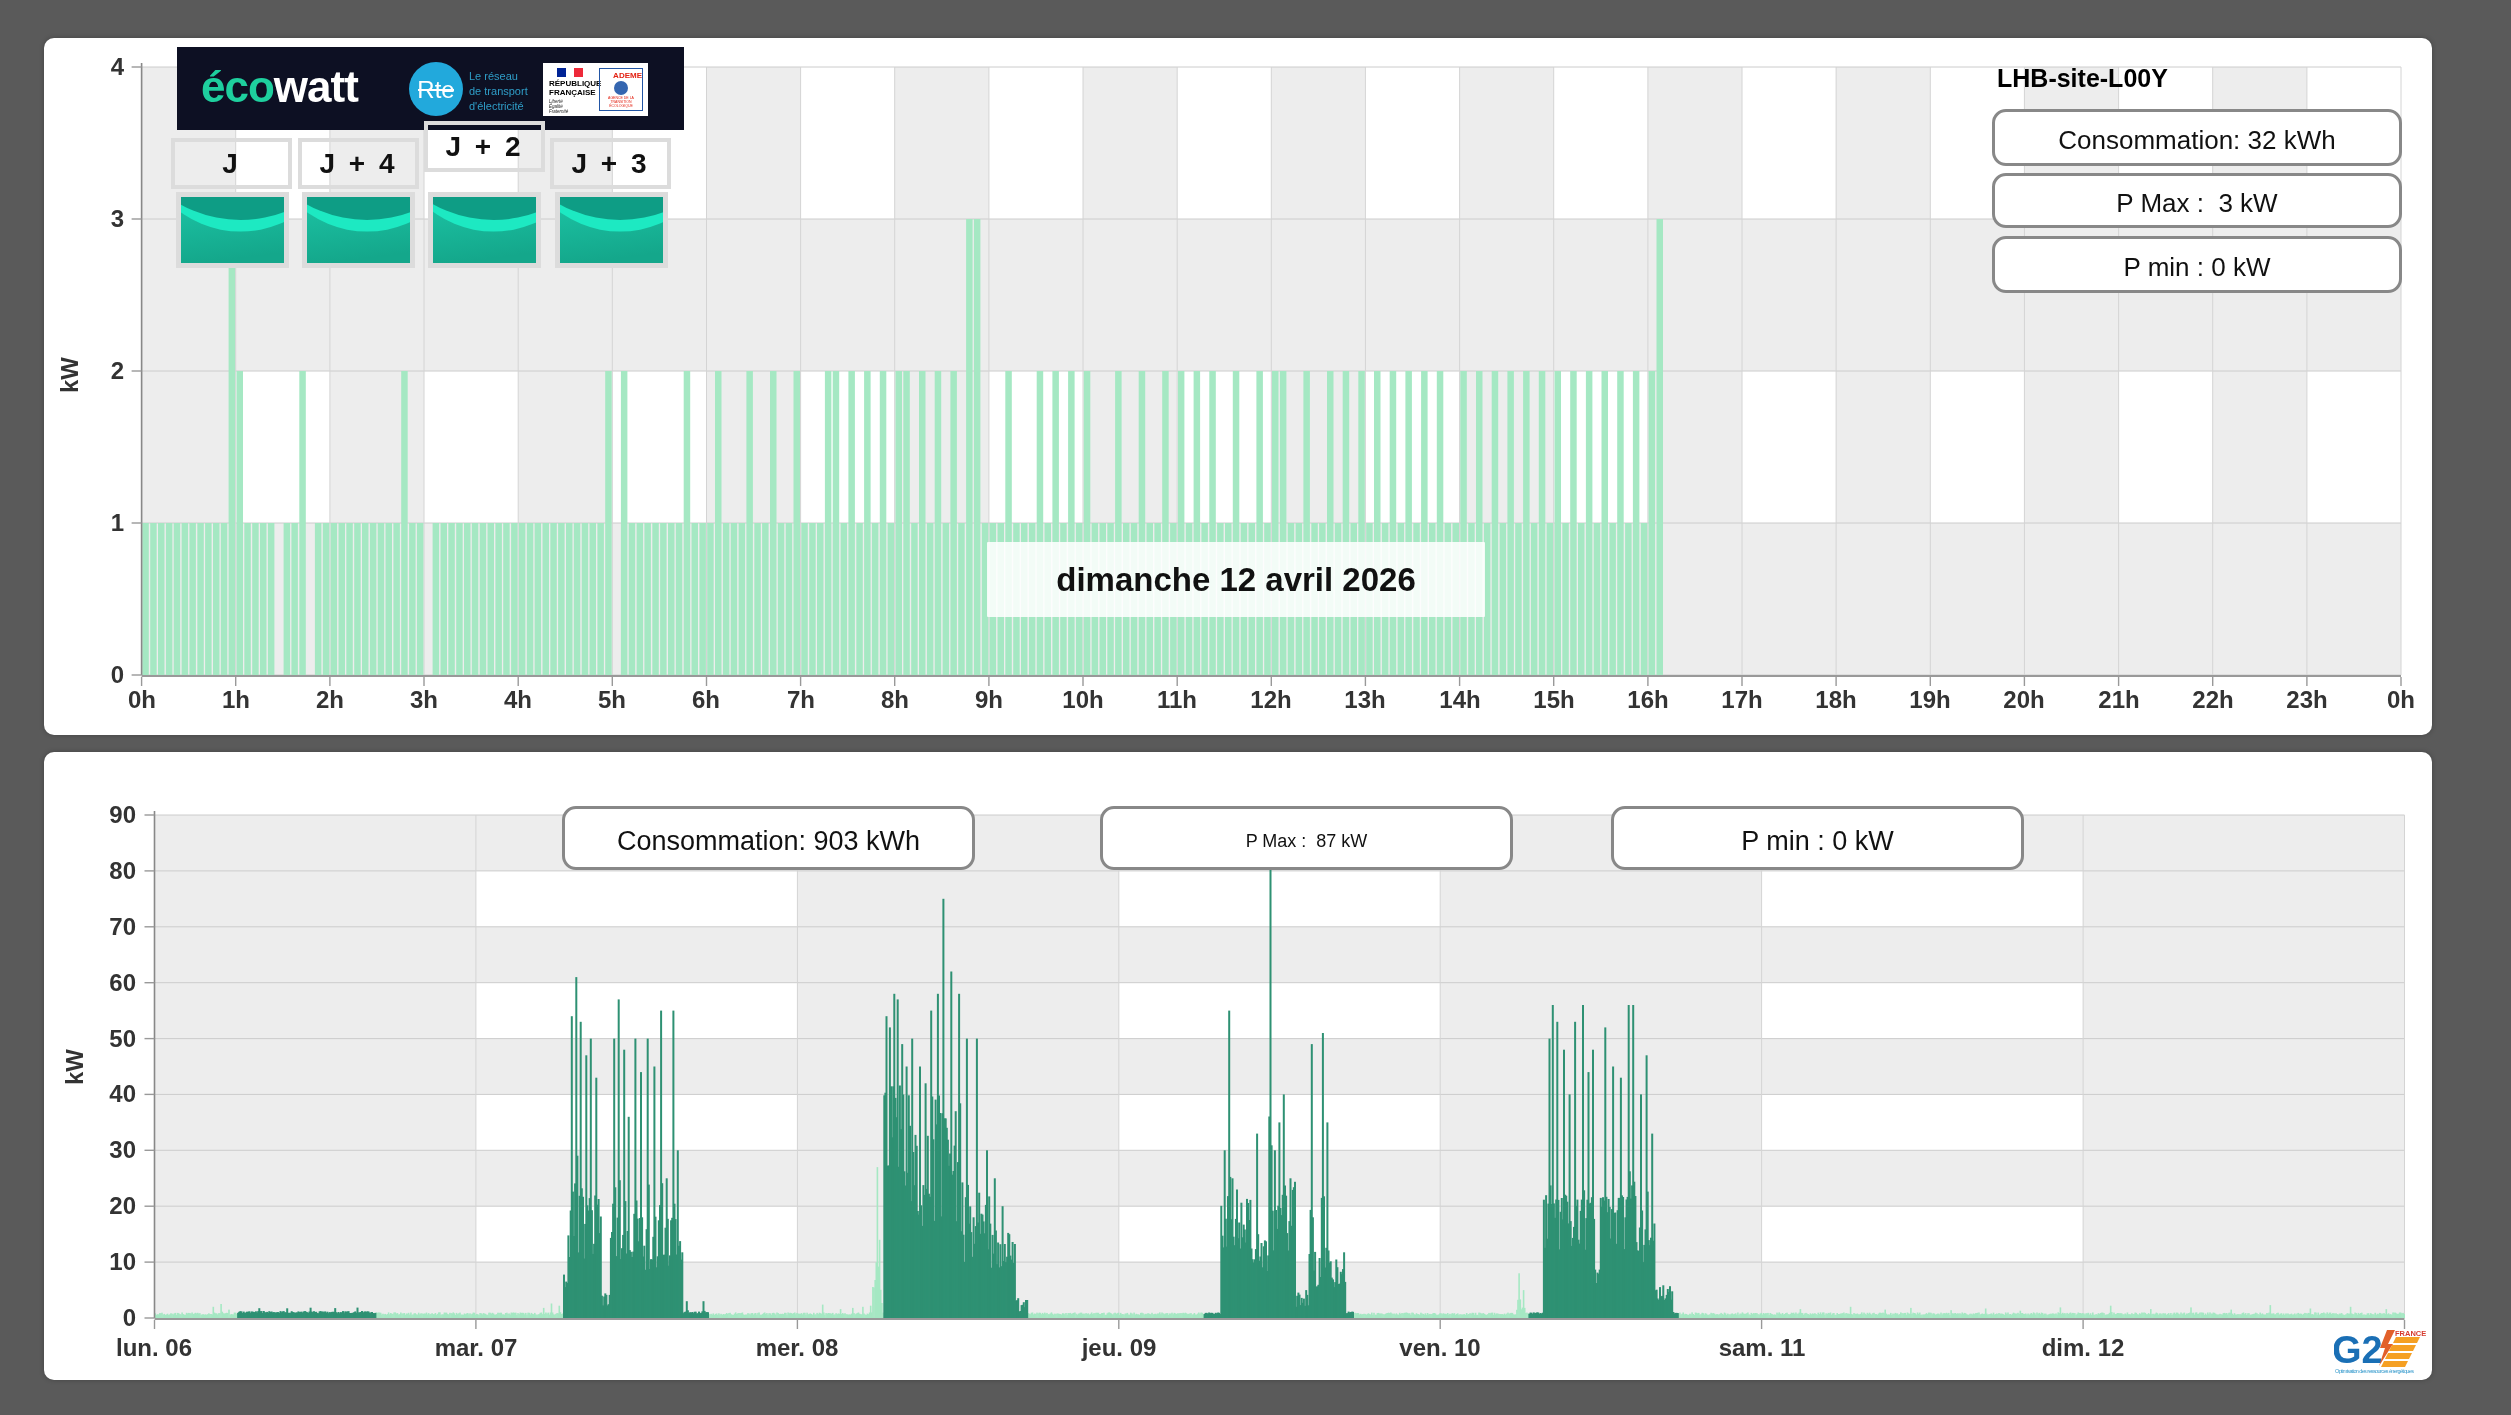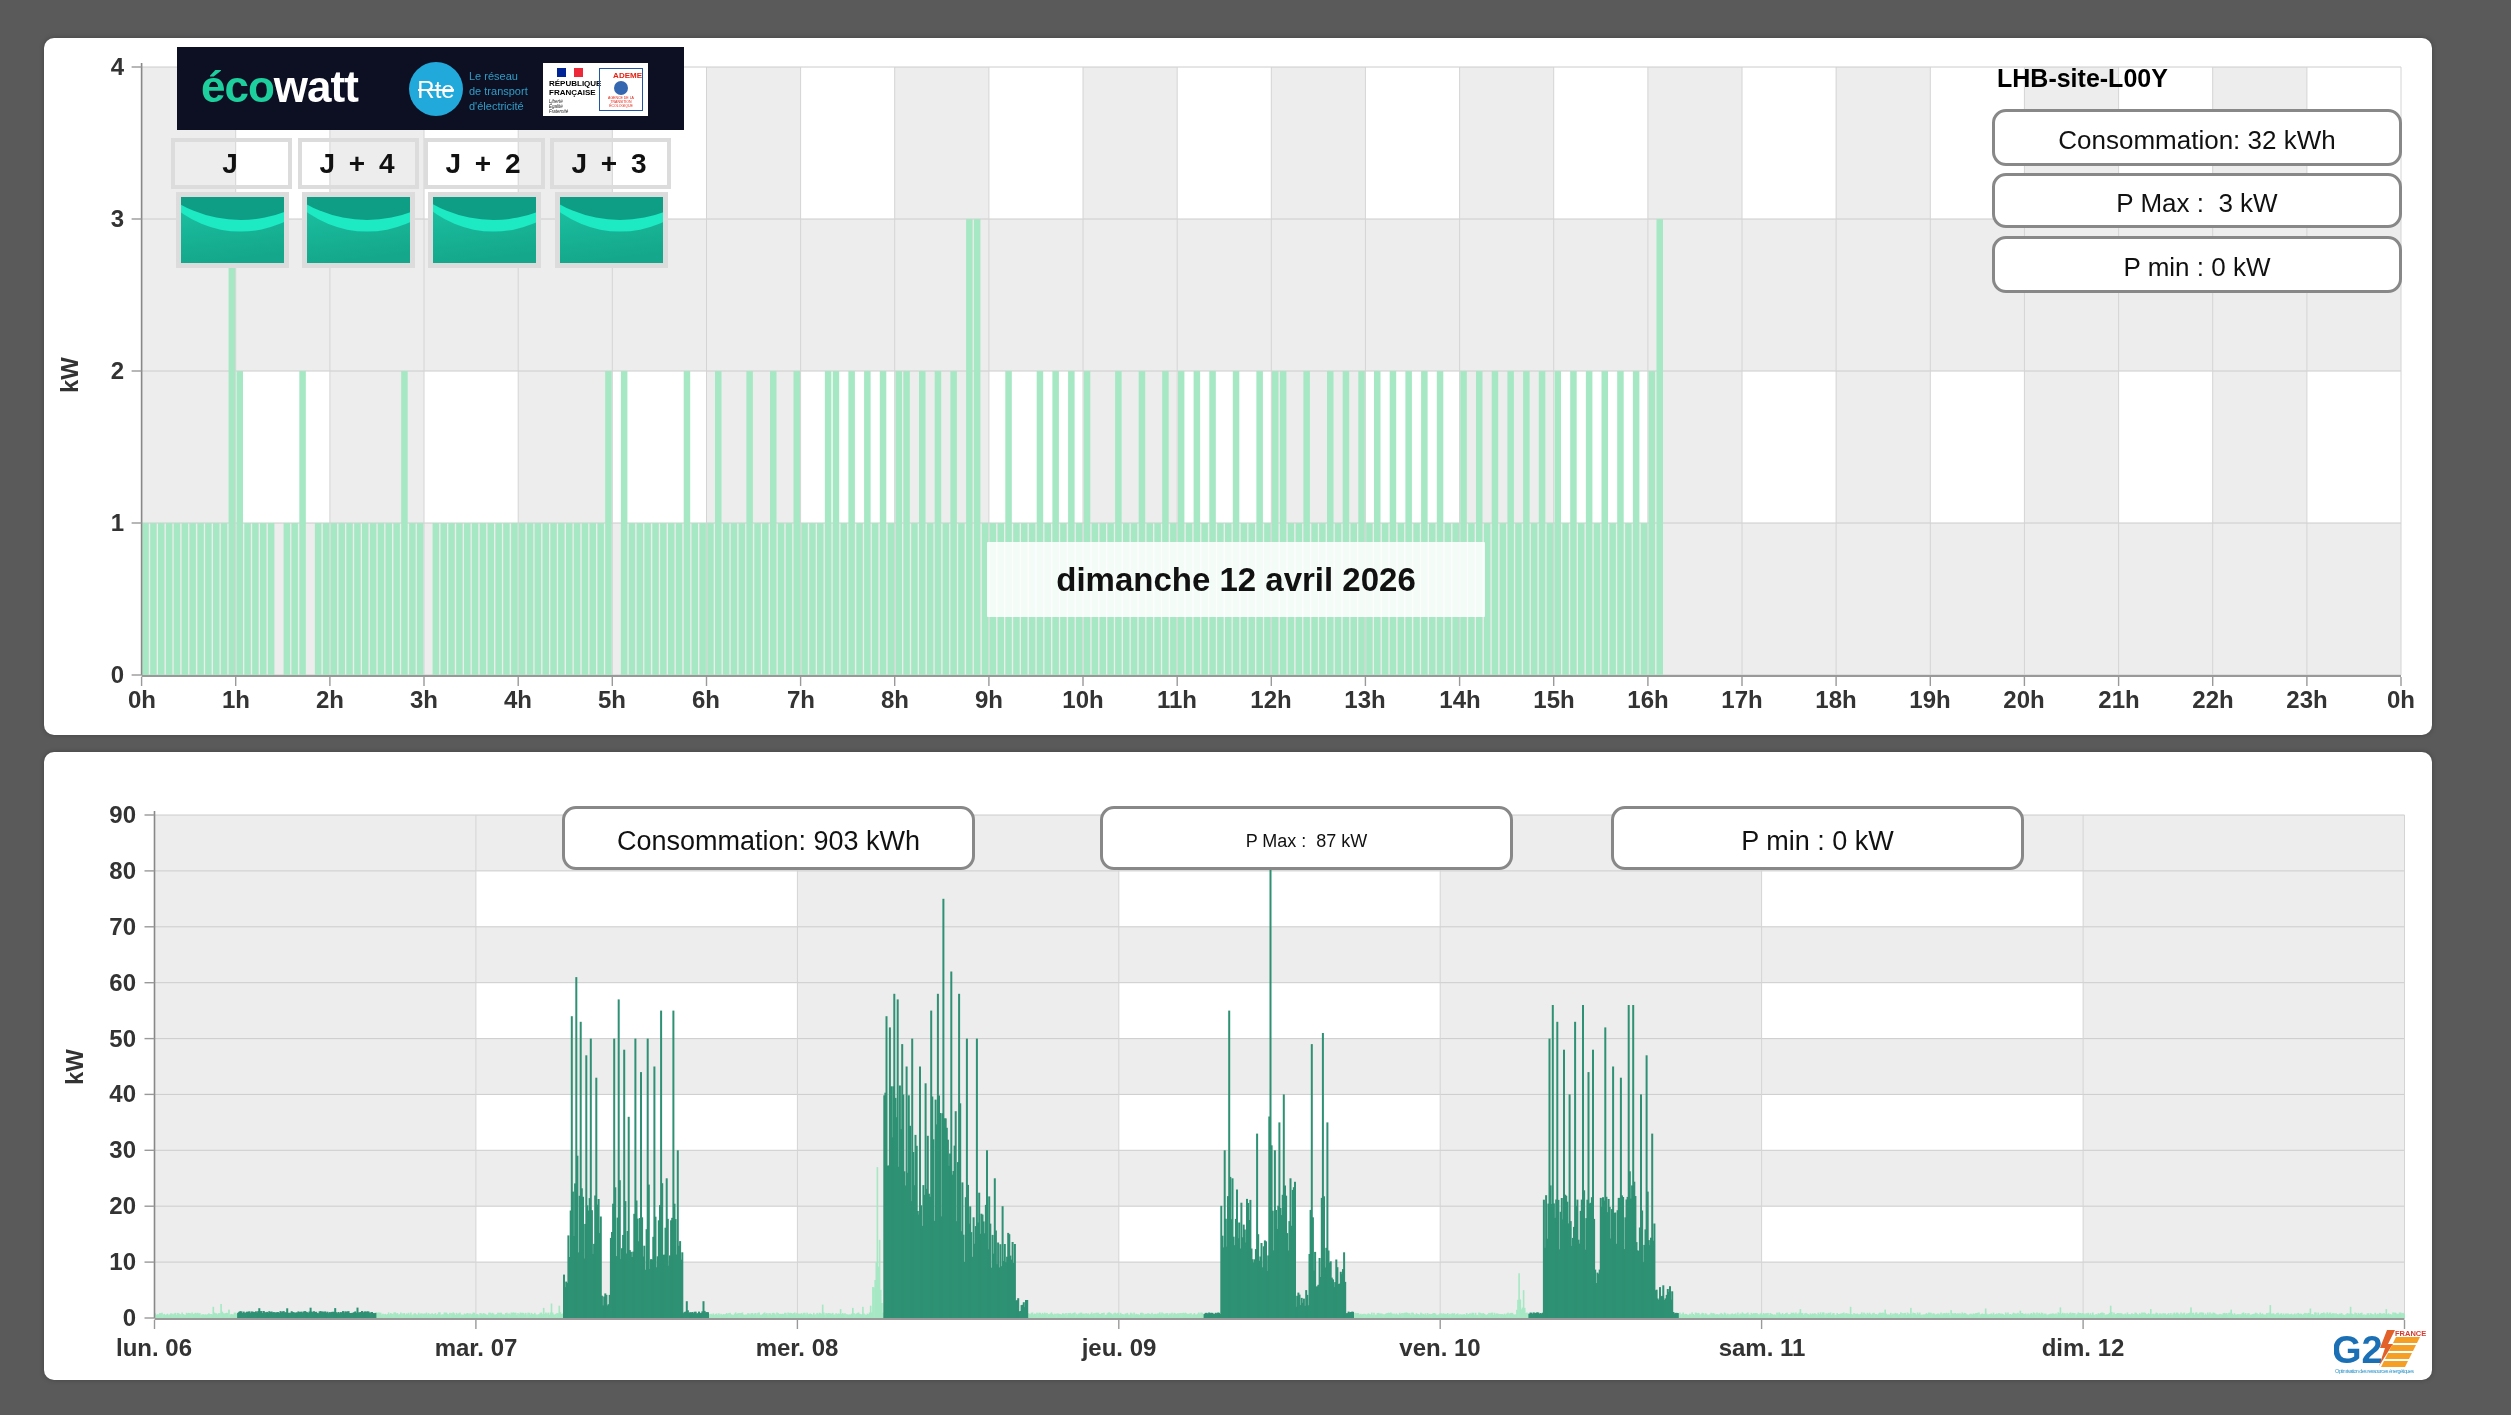--- a/index.html
+++ b/index.html
@@ -2482,21 +2482,21 @@
 <div style="font-weight:bold;font-size:8px;color:#e32213;text-align:right;margin-top:2px">ADEME</div>
 <div style="width:14px;height:14px;border-radius:50%;background:#3566b0;margin:1px auto"></div>
 <div style="font-size:3.5px;color:#e32213;text-align:center;line-height:4px">AGENCE DE LA<br>TRANSITION<br>ÉCOLOGIQUE</div>
 </div>
 </div>
 </div>
 <div class="tabcell" style="left:171px;top:138px;width:121px;height:51px">J</div>
 <div style="position:absolute;left:176px;top:192px;width:113px;height:76px;border:5px solid #dcdcdc"></div>
 <div class="tabcell" style="left:298px;top:138px;width:121px;height:51px">J + 4</div>
 <div style="position:absolute;left:302px;top:192px;width:113px;height:76px;border:5px solid #dcdcdc"></div>
-<div class="tabcell" style="left:424px;top:138px;width:121px;height:51px">J + 2</div>
+<div class="tabcell" style="left:424px;top:121px;width:121px;height:51px">J + 2</div>
 <div style="position:absolute;left:428px;top:192px;width:113px;height:76px;border:5px solid #dcdcdc"></div>
 <div class="tabcell" style="left:550px;top:138px;width:121px;height:51px">J + 3</div>
 <div style="position:absolute;left:555px;top:192px;width:113px;height:76px;border:5px solid #dcdcdc"></div>
 <div id="title">LHB-site-L00Y</div>
 <div class="statbox" style="left:1992px;top:109px;width:410px;height:57px;line-height:57px">Consommation: 32 kWh</div>
 <div class="statbox" style="left:1992px;top:173px;width:410px;height:55px;line-height:55px">P Max :&nbsp; 3 kW</div>
 <div class="statbox" style="left:1992px;top:236px;width:410px;height:57px;line-height:57px">P min : 0 kW</div>
 <div class="statbox" style="left:562px;top:806px;width:413px;height:64px;line-height:64px;font-size:27px">Consommation: 903 kWh</div>
 <div class="statbox" style="left:1100px;top:806px;width:413px;height:64px;line-height:64px;font-size:18px">P Max :&nbsp; 87 kW</div>
 <div class="statbox" style="left:1611px;top:806px;width:413px;height:64px;line-height:64px;font-size:27px">P min : 0 kW</div>

